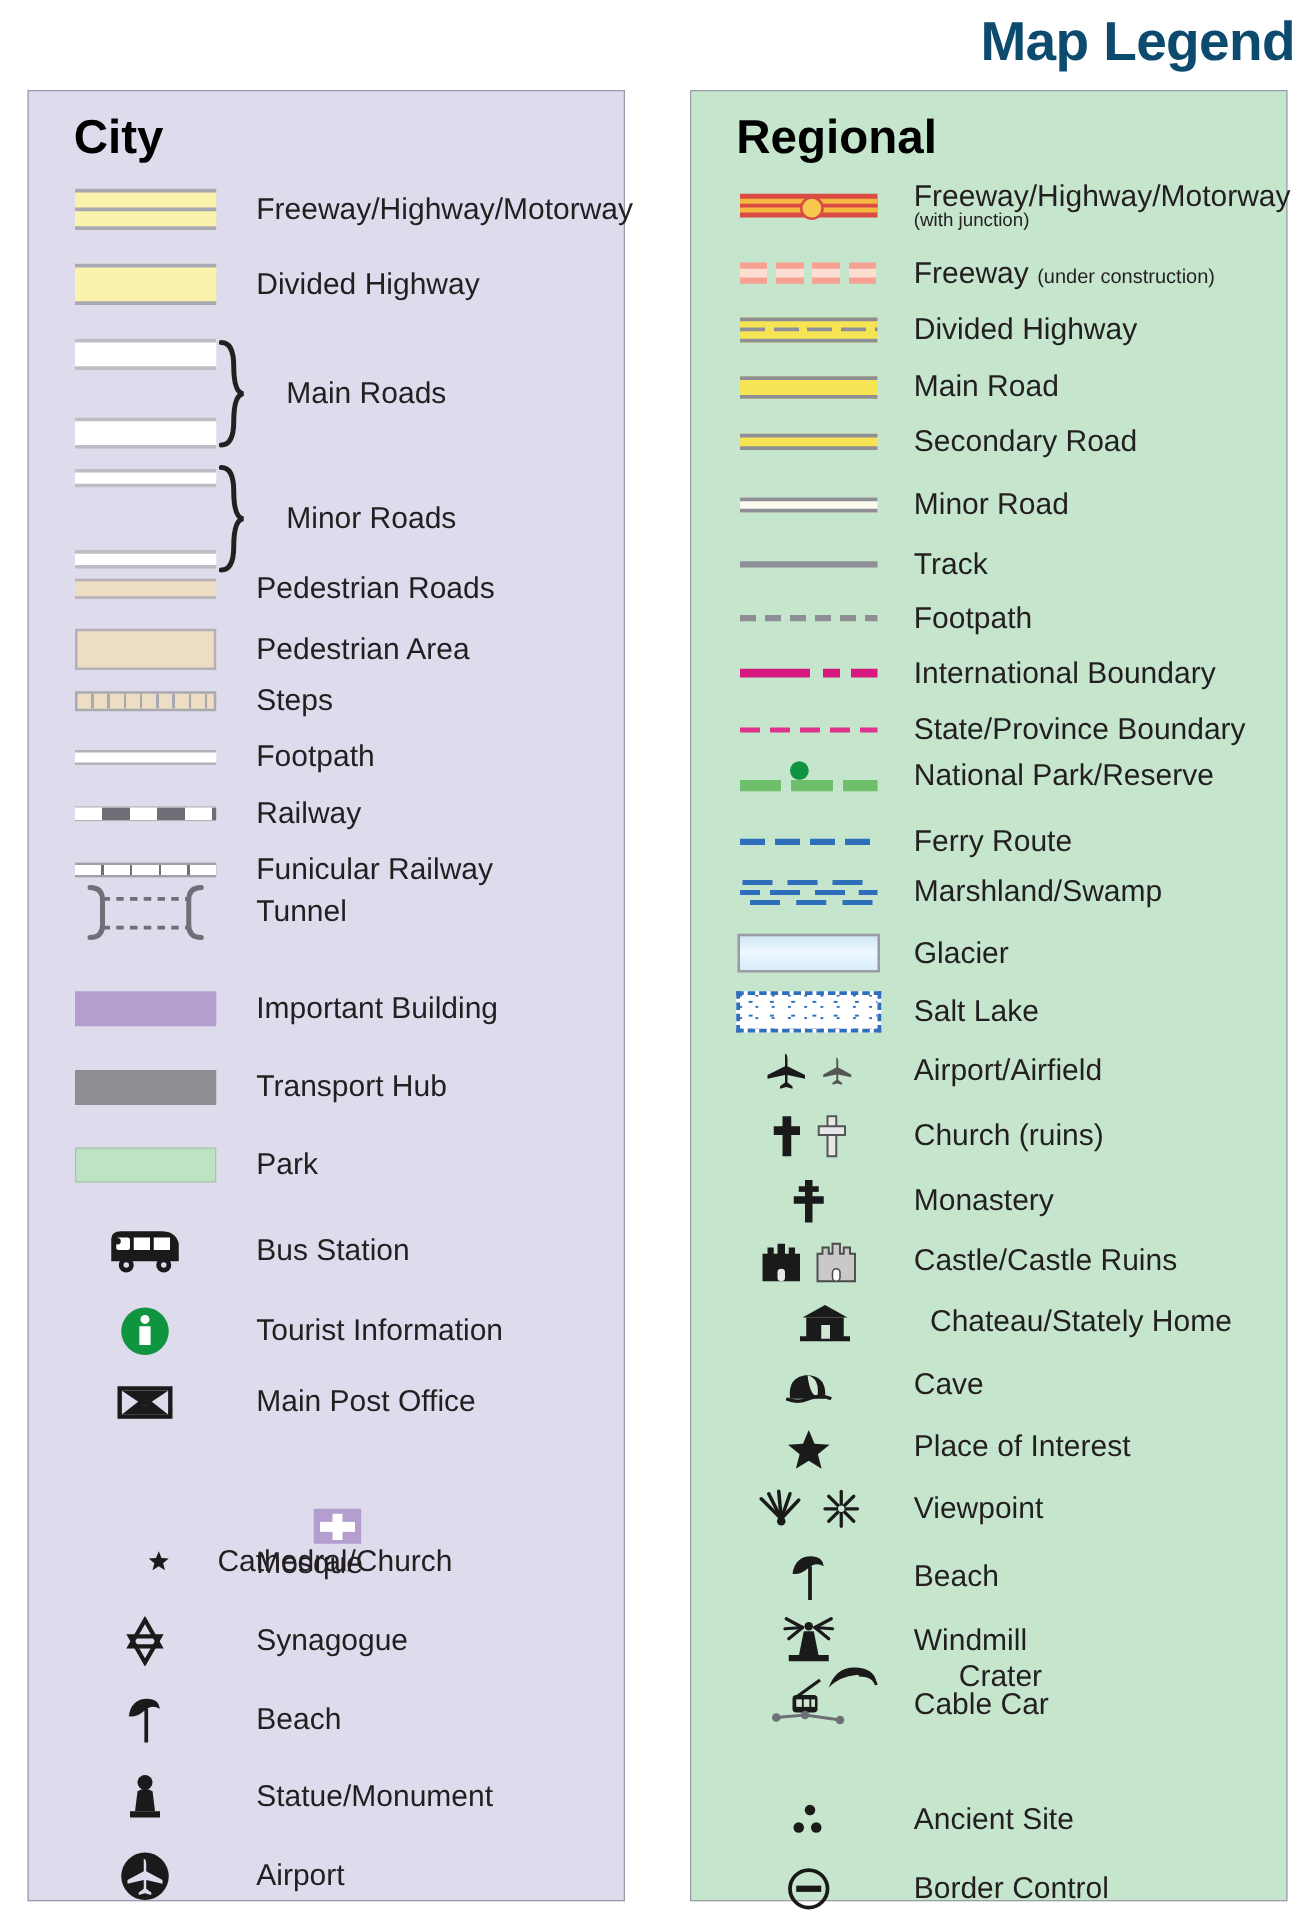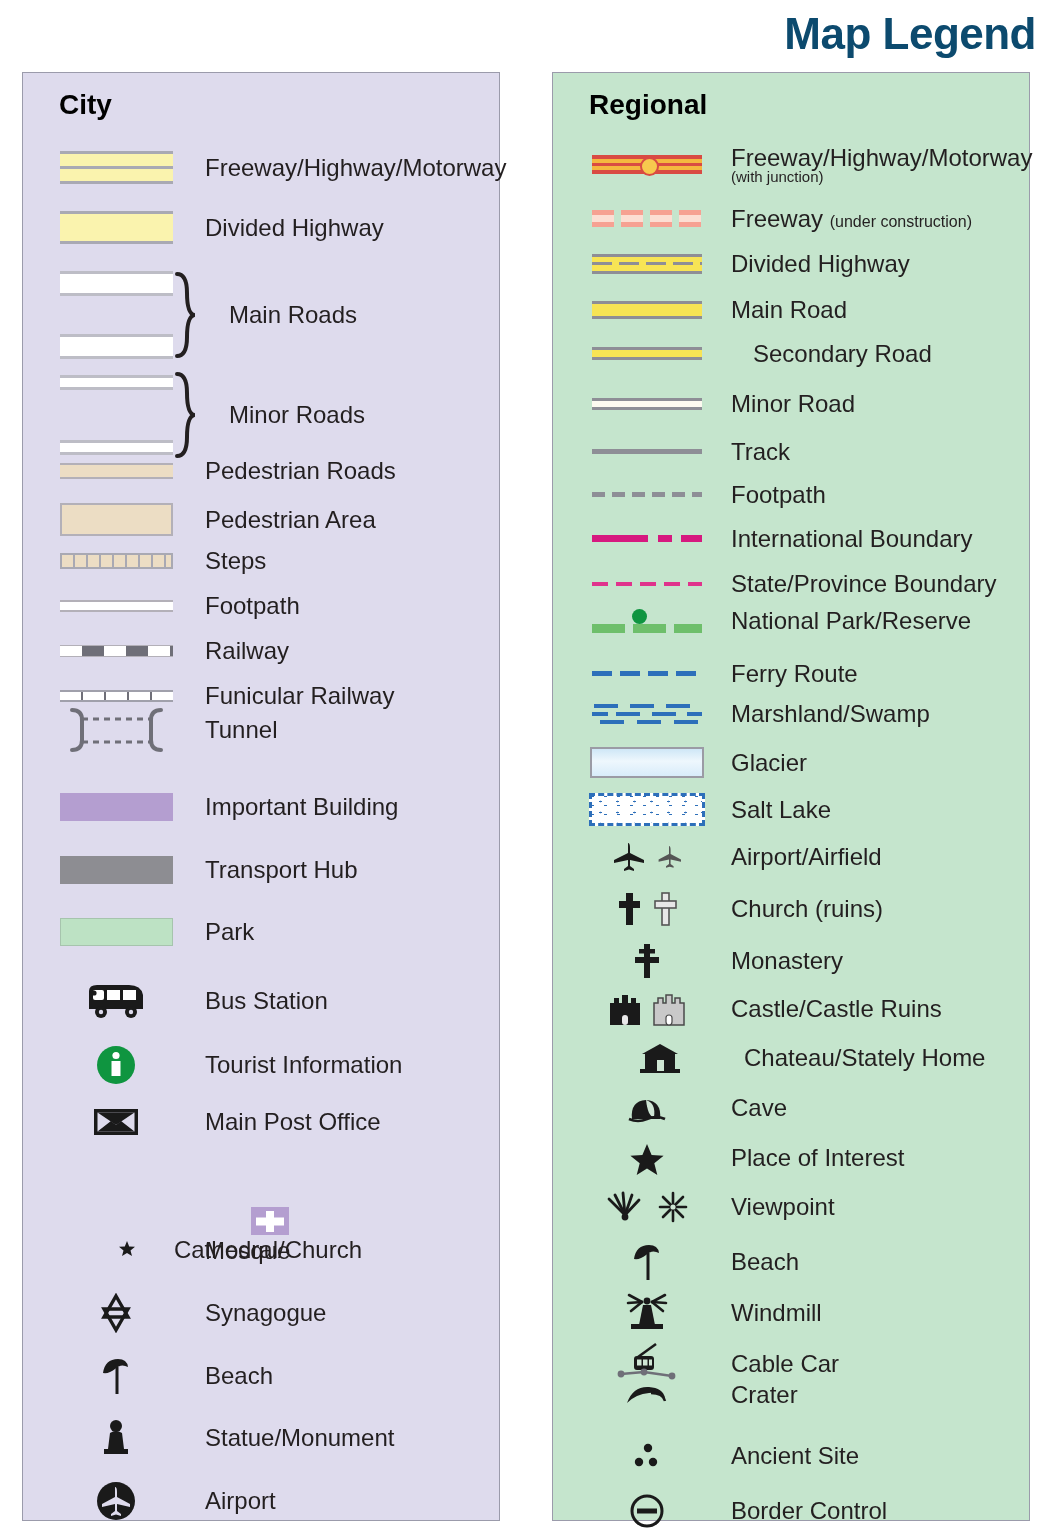--- a/index.html
+++ b/index.html
@@ -29,21 +29,21 @@
     left:22px; width:478px; height:1449px;
     background:#dedbed;
   }
   #regional-panel{
     left:552px; width:478px; height:1449px;
     background:#c5e5cd;
   }
   .panel-title{
     position:absolute;
     left:36px; top:18px;
-    font-size:28px;
+    font-size:38px;
     font-weight:bold;
     color:#000;
     line-height:1;
   }
   .row{
     display:flex;
     align-items:center;
     position:absolute;
     left:0; width:100%;
     box-sizing:border-box;
@@ -552,21 +552,21 @@
     <div class="label">Divided Highway</div>
   </div>
 
   <div class="row" style="top:224px;">
     <div class="sym">
         <div class="rg-mainroad"></div>
       </div>
     <div class="label">Main Road</div>
   </div>
 
-  <div class="row" style="top:268px;gap:22px;">
+  <div class="row" style="top:268px;">
     <div class="sym">
         <div class="rg-secondary"></div>
       </div>
     <div class="label">Secondary Road</div>
   </div>
 
   <div class="row" style="top:318px;">
     <div class="sym">
         <div class="rg-minorroad"></div>
       </div>
@@ -800,21 +800,21 @@
         <rect x="33" y="18.5" width="3" height="6" fill="#cfe6d4"></rect>
         <path d="M5,33 L28,31 L56,35" fill="none" stroke="#6f6f78" stroke-width="2.4"></path>
         <circle cx="5" cy="33" r="3.4" fill="#6f6f78"></circle>
         <circle cx="28" cy="31" r="3.4" fill="#6f6f78"></circle>
         <circle cx="56" cy="35" r="3.4" fill="#6f6f78"></circle>
       </svg>
     </div>
     <div class="label">Cable Car</div>
   </div>
 
-  <div class="row" style="top:1307px;">
+  <div class="row" style="top:1254px;padding-left:36px;">
     <div class="sym ic">
       <svg width="48" height="30" viewBox="0 0 48 30">
         <path d="M4,23 Q10,6 26,7 Q40,8 42,18 Q36,12 26,13 Q13,14 4,23 Z" fill="#1a1a1a"></path>
         <path d="M28,13 Q40,13 42,21" fill="none" stroke="#1a1a1a" stroke-width="2.4"></path>
       </svg>
     </div>
     <div class="label">Crater</div>
   </div>
 
   <div class="row" style="top:1368px;">

